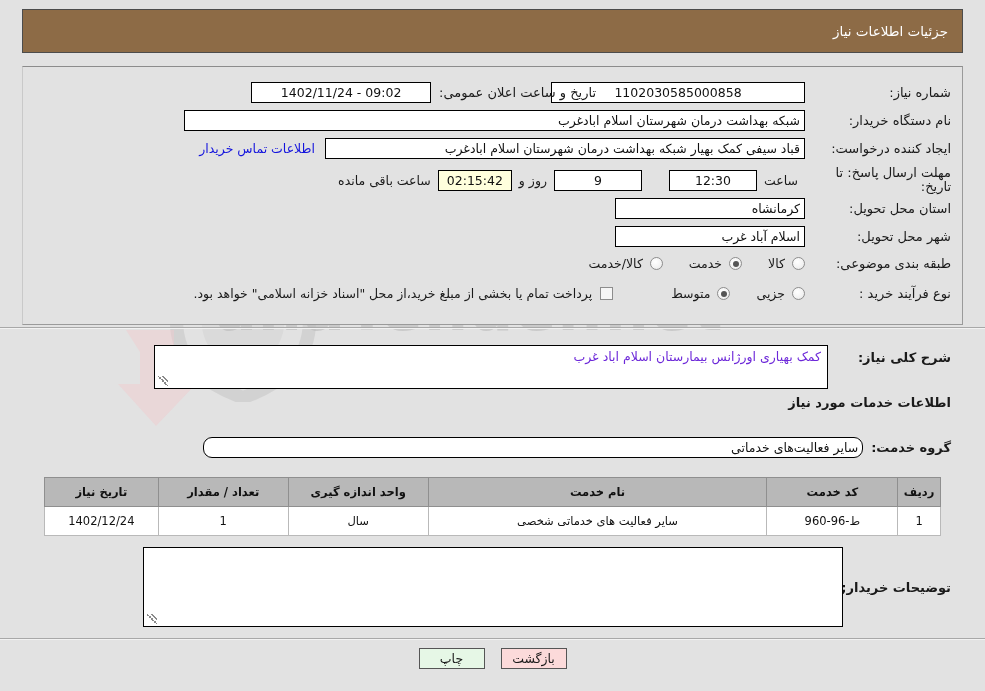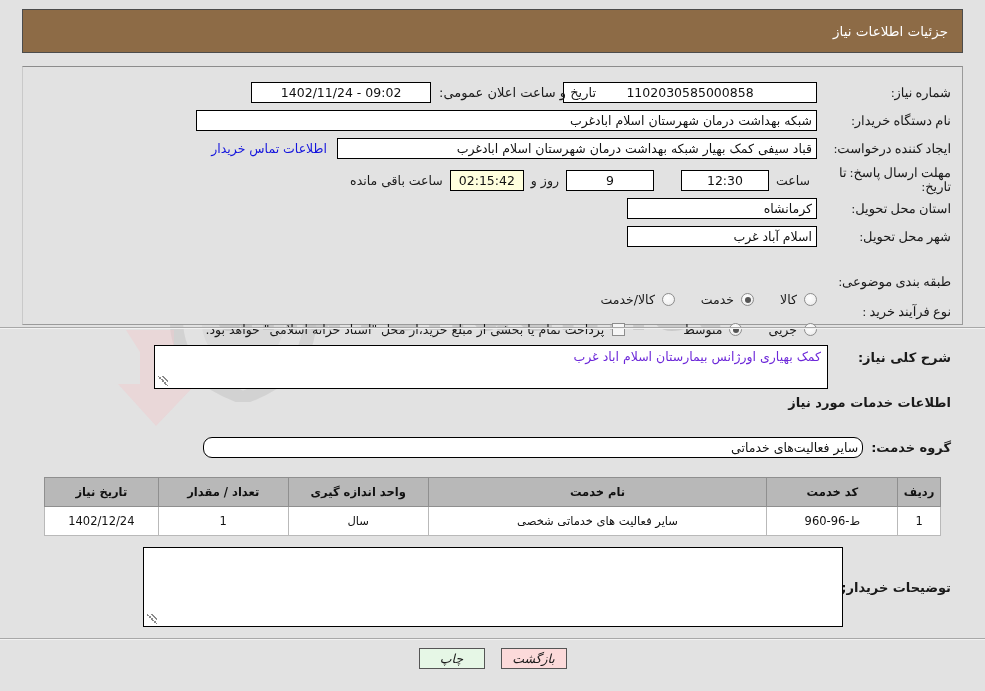--- a/index.html
+++ b/index.html
@@ -106,21 +106,21 @@
     display: flex;
     align-items: center;
     direction: rtl;
     white-space: nowrap;
   }
   .lbl {
     font-size: 13px;
     color: #1a1a1a;
     text-align: right;
   }
-  .lbl-w { width: 122px; padding-left: 12px; font-family: Liberation Serif, serif; }
+  .lbl-w { width: 122px; padding-left: 24px; }
 
   .fld {
     background: #ffffff;
     border: 1px solid #000000;
     box-sizing: border-box;
     height: 21px;
     line-height: 19px;
     font-size: 12.5px;
     padding: 0 4px;
     text-align: center;
@@ -143,21 +143,20 @@
   }
 
   .inline-lbl { font-size: 12.5px; padding: 0 7px; }
 
   
   .radio-grp { display: flex; align-items: center; gap: 0; }
   .radio-item {
     display: flex;
     align-items: center;
     margin-left: 26px;
-    margin-top: 36px;
   }
   .rb {
     width: 13px;
     height: 13px;
     border-radius: 50%;
     border: 1px solid #8d8d8d;
     background: radial-gradient(circle at 40% 35%, #ffffff 0%, #f2f2f2 60%, #dcdcdc 100%);
     box-sizing: border-box;
     position: relative;
     margin-left: 7px;
@@ -257,21 +256,20 @@
   .btn {
     border: 1px solid #555;
     height: 21px;
     min-width: 66px;
     font-size: 12.5px;
     cursor: pointer;
     font-family: "DejaVu Sans", "Liberation Sans", sans-serif;
     padding: 0 10px;
     box-sizing: border-box;
     line-height: 19px;
-    font-style: italic;
   }
   .btn-back  { background: #fcdada; color: #1a1a1a; }
   .btn-print { background: #e6f7e6; color: #1a1a1a; }
 </style>
 </head>
 <body>
 
 <div class="watermark">
   <svg class="wm-shield" viewBox="0 0 100 115">
     <path d="M50 3 L95 20 V60 C95 88 74 104 50 112 C26 104 5 88 5 60 V20 Z" fill="none" stroke="#b0b0b0" stroke-width="9"></path>

